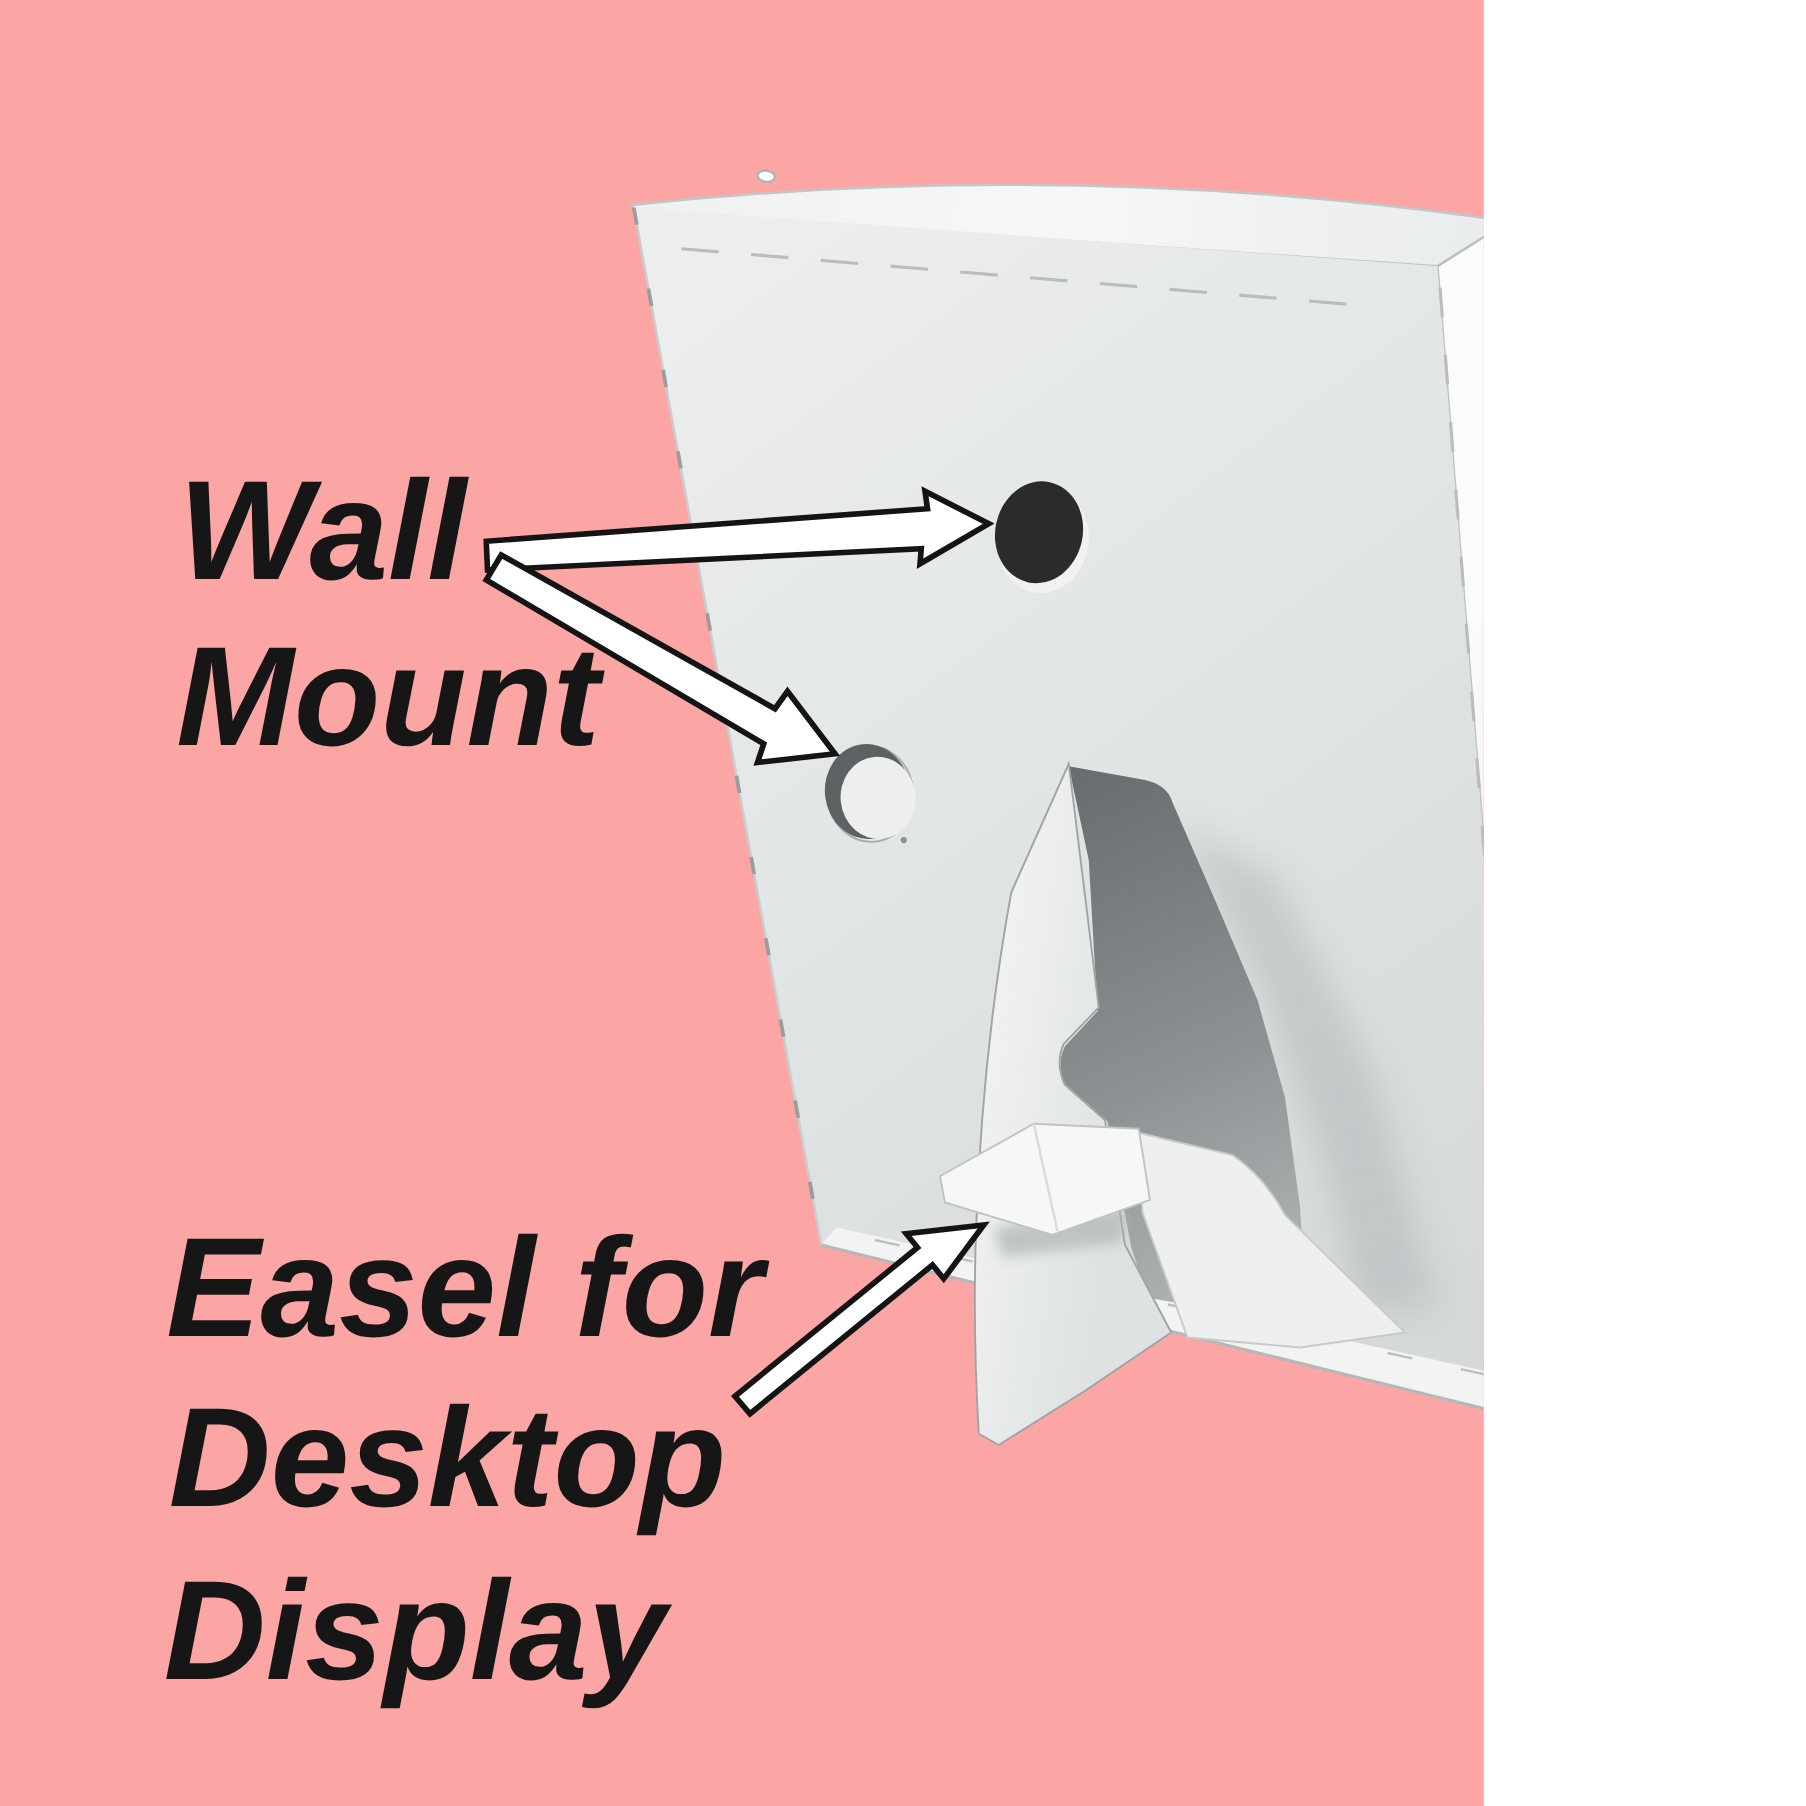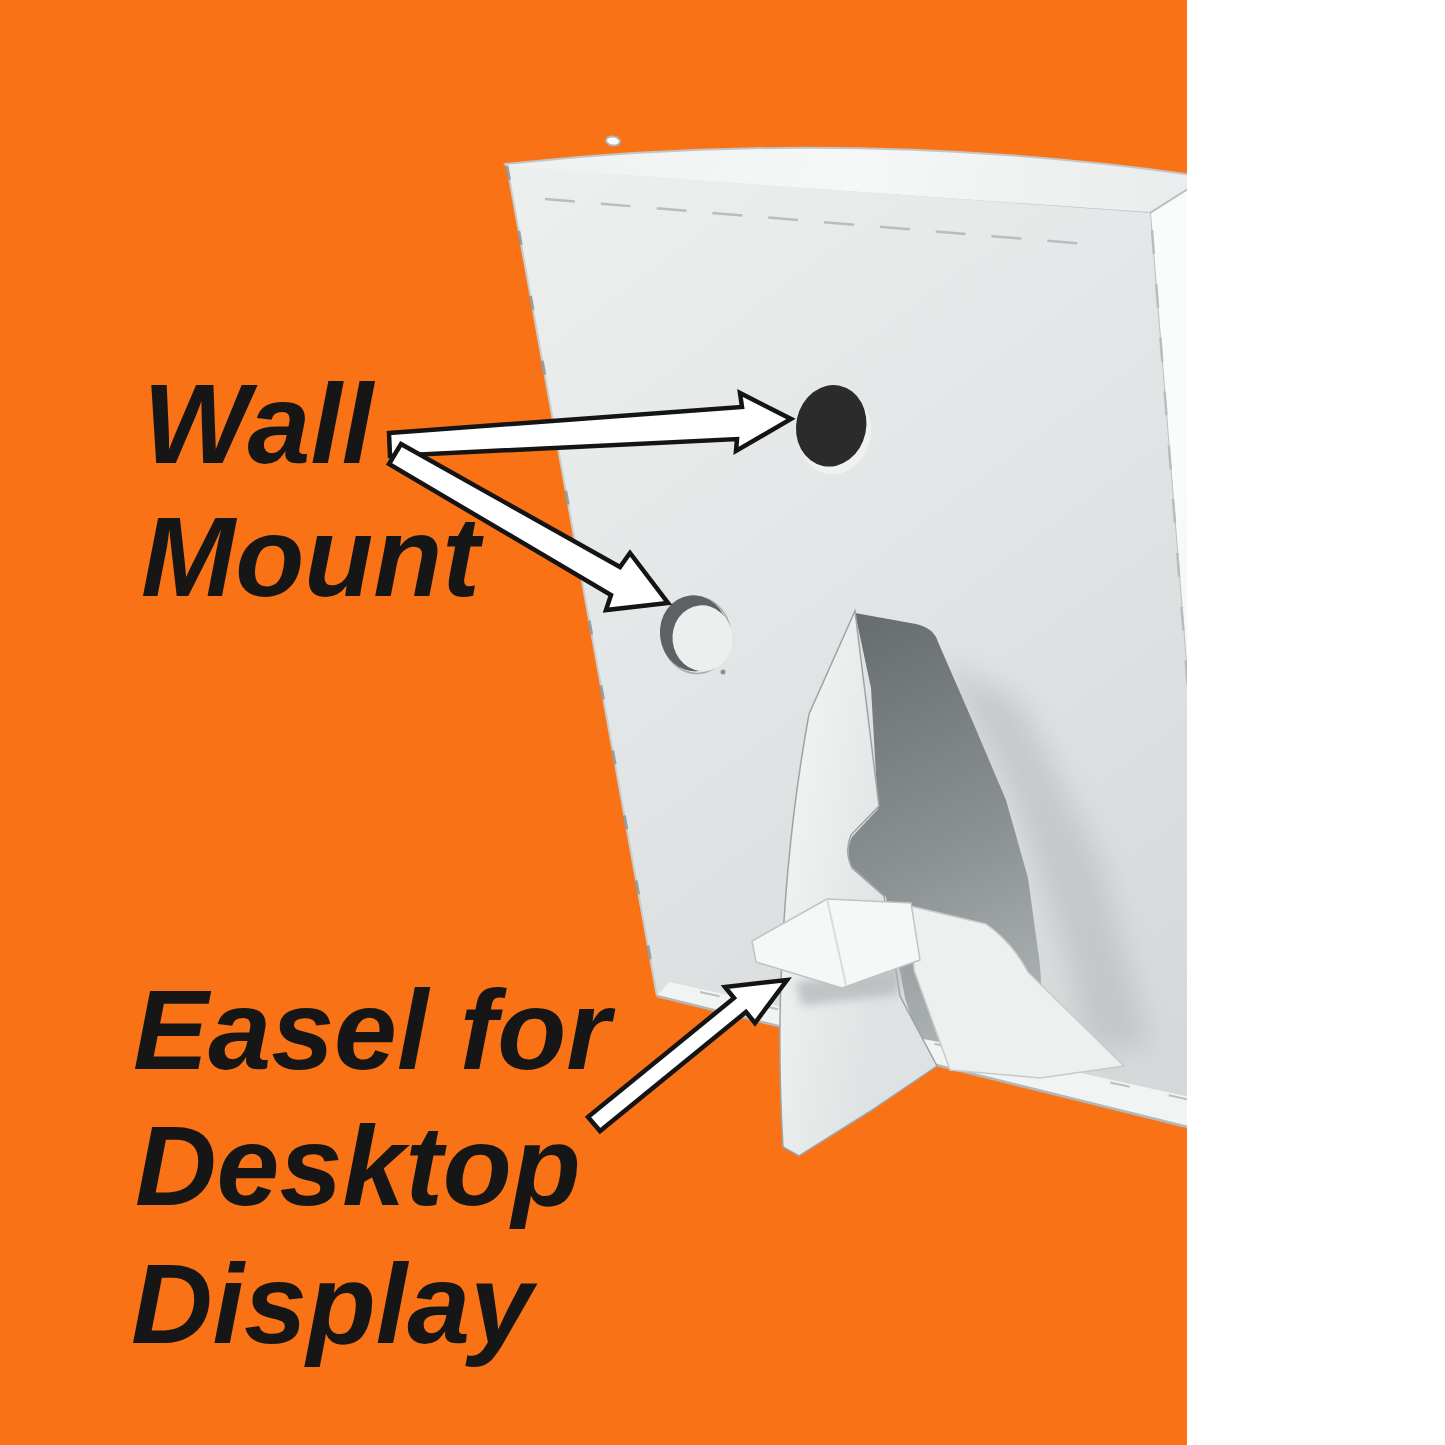--- a/index.html
+++ b/index.html
@@ -5,21 +5,21 @@
   html, body {
     margin: 0;
     padding: 0;
     background: #ffffff;
     font-family: "Liberation Sans", sans-serif;
   }
   #stage {
     position: relative;
     width: 1187px;
     height: 1445px;
-    background: #f97316;
+    background: #fca5a5;
     overflow: hidden;
   }
   #scene {
     position: absolute;
     left: 0;
     top: 0;
   }
   .callout-text {
     font-family: "Liberation Sans", sans-serif;
     font-style: italic;

